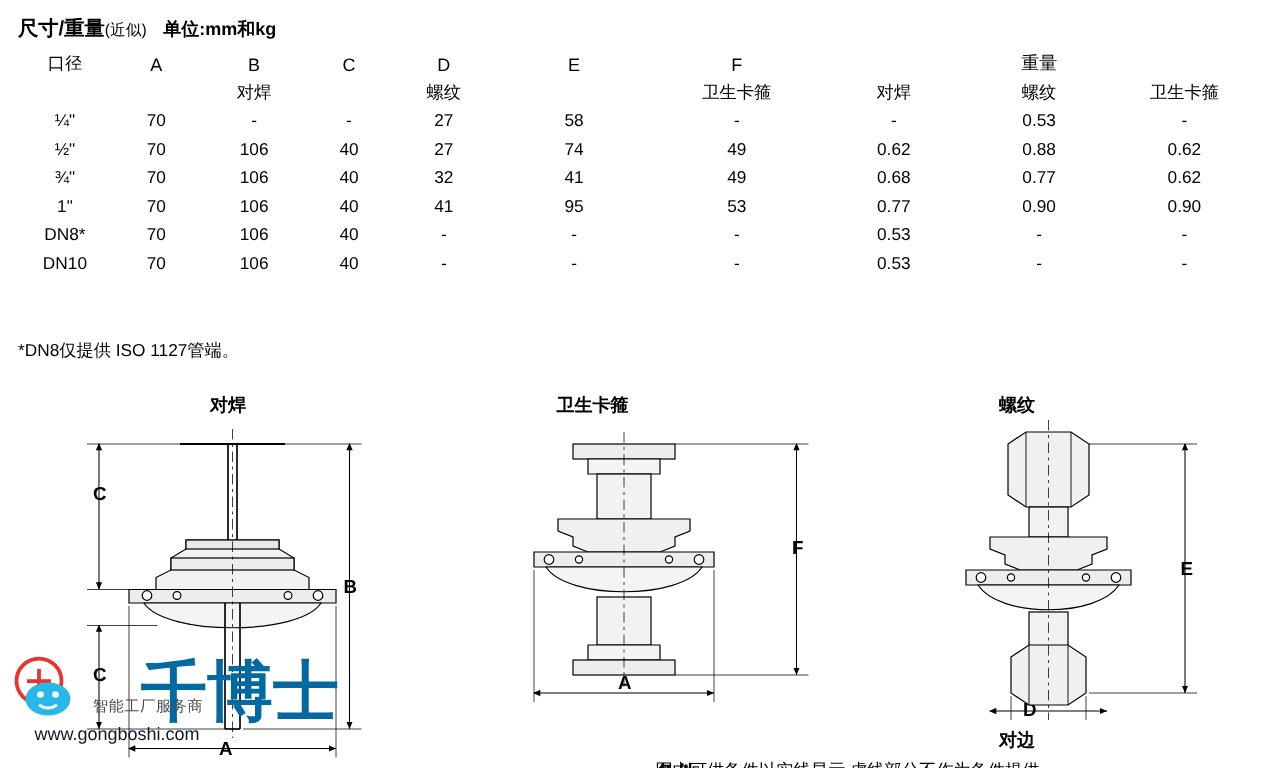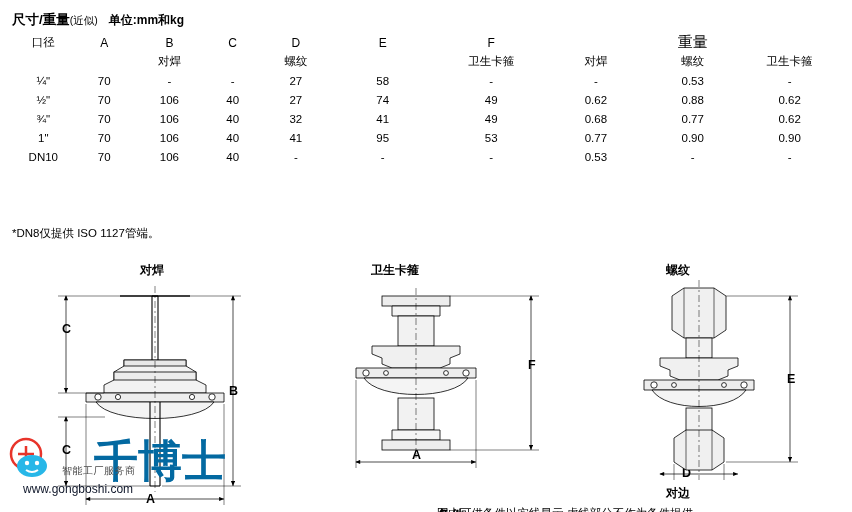--- a/index.html
+++ b/index.html
@@ -73,21 +73,21 @@
   .hdr-letter {
     font-weight: bold;
     font-size: 12px;
   }
   .hdr-small {
     font-size: 11.5px;
     font-weight: bold;
   }
   .grp-hdr {
     font-weight: bold;
-    font-size: 15px;
+    font-size: 12px;
     margin-top: 36px;
   }
   .sub-hdr {
     font-size: 11.5px;
   }
 
   
   .note {
     position: absolute;
     left: 12px;
@@ -252,20 +252,32 @@
       <td>106</td>
       <td>40</td>
       <td>41</td>
       <td class="vl">95</td>
       <td class="vl">53</td>
       <td class="vl">0.77</td>
       <td>0.90</td>
       <td>0.90</td>
     </tr>
     <tr class="thin-bottom">
+      <td class="cellname">DN8*</td>
+      <td>70</td>
+      <td>106</td>
+      <td>40</td>
+      <td>-</td>
+      <td class="vl">-</td>
+      <td class="vl">-</td>
+      <td class="vl">0.53</td>
+      <td>-</td>
+      <td>-</td>
+    </tr>
+    <tr class="thin-bottom">
       <td class="cellname">DN10</td>
       <td>70</td>
       <td>106</td>
       <td>40</td>
       <td>-</td>
       <td class="vl">-</td>
       <td class="vl">-</td>
       <td class="vl">0.53</td>
       <td>-</td>
       <td>-</td>

